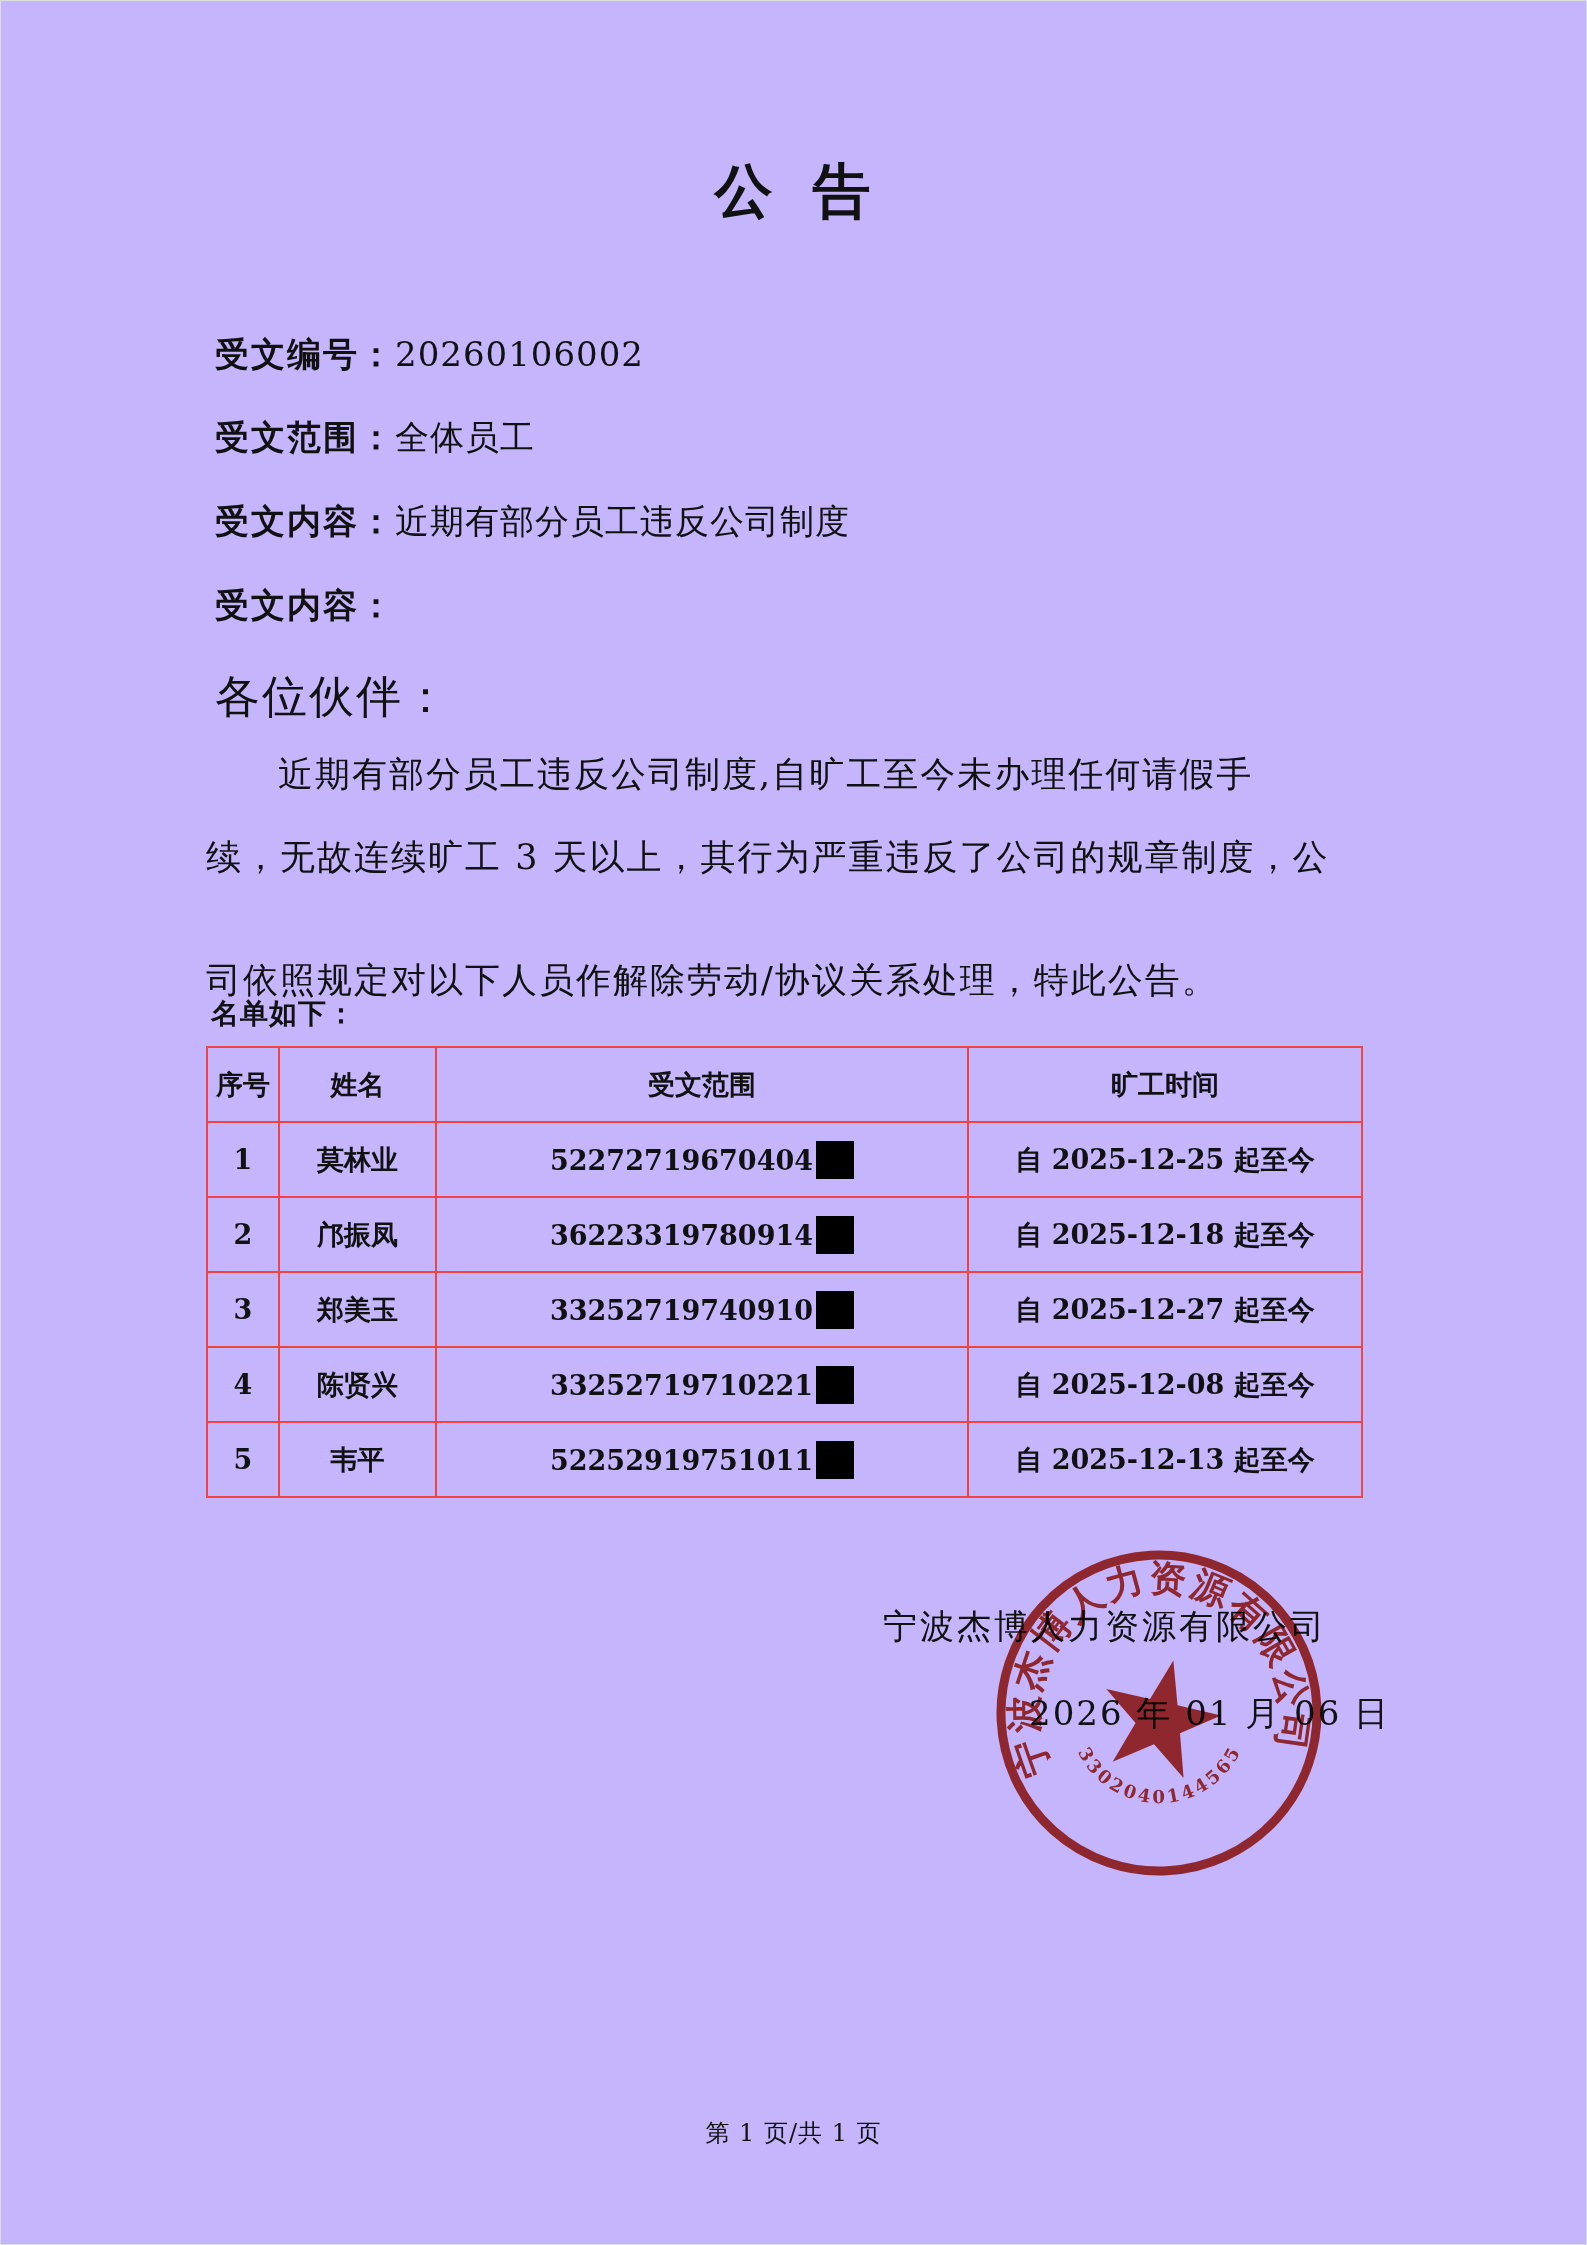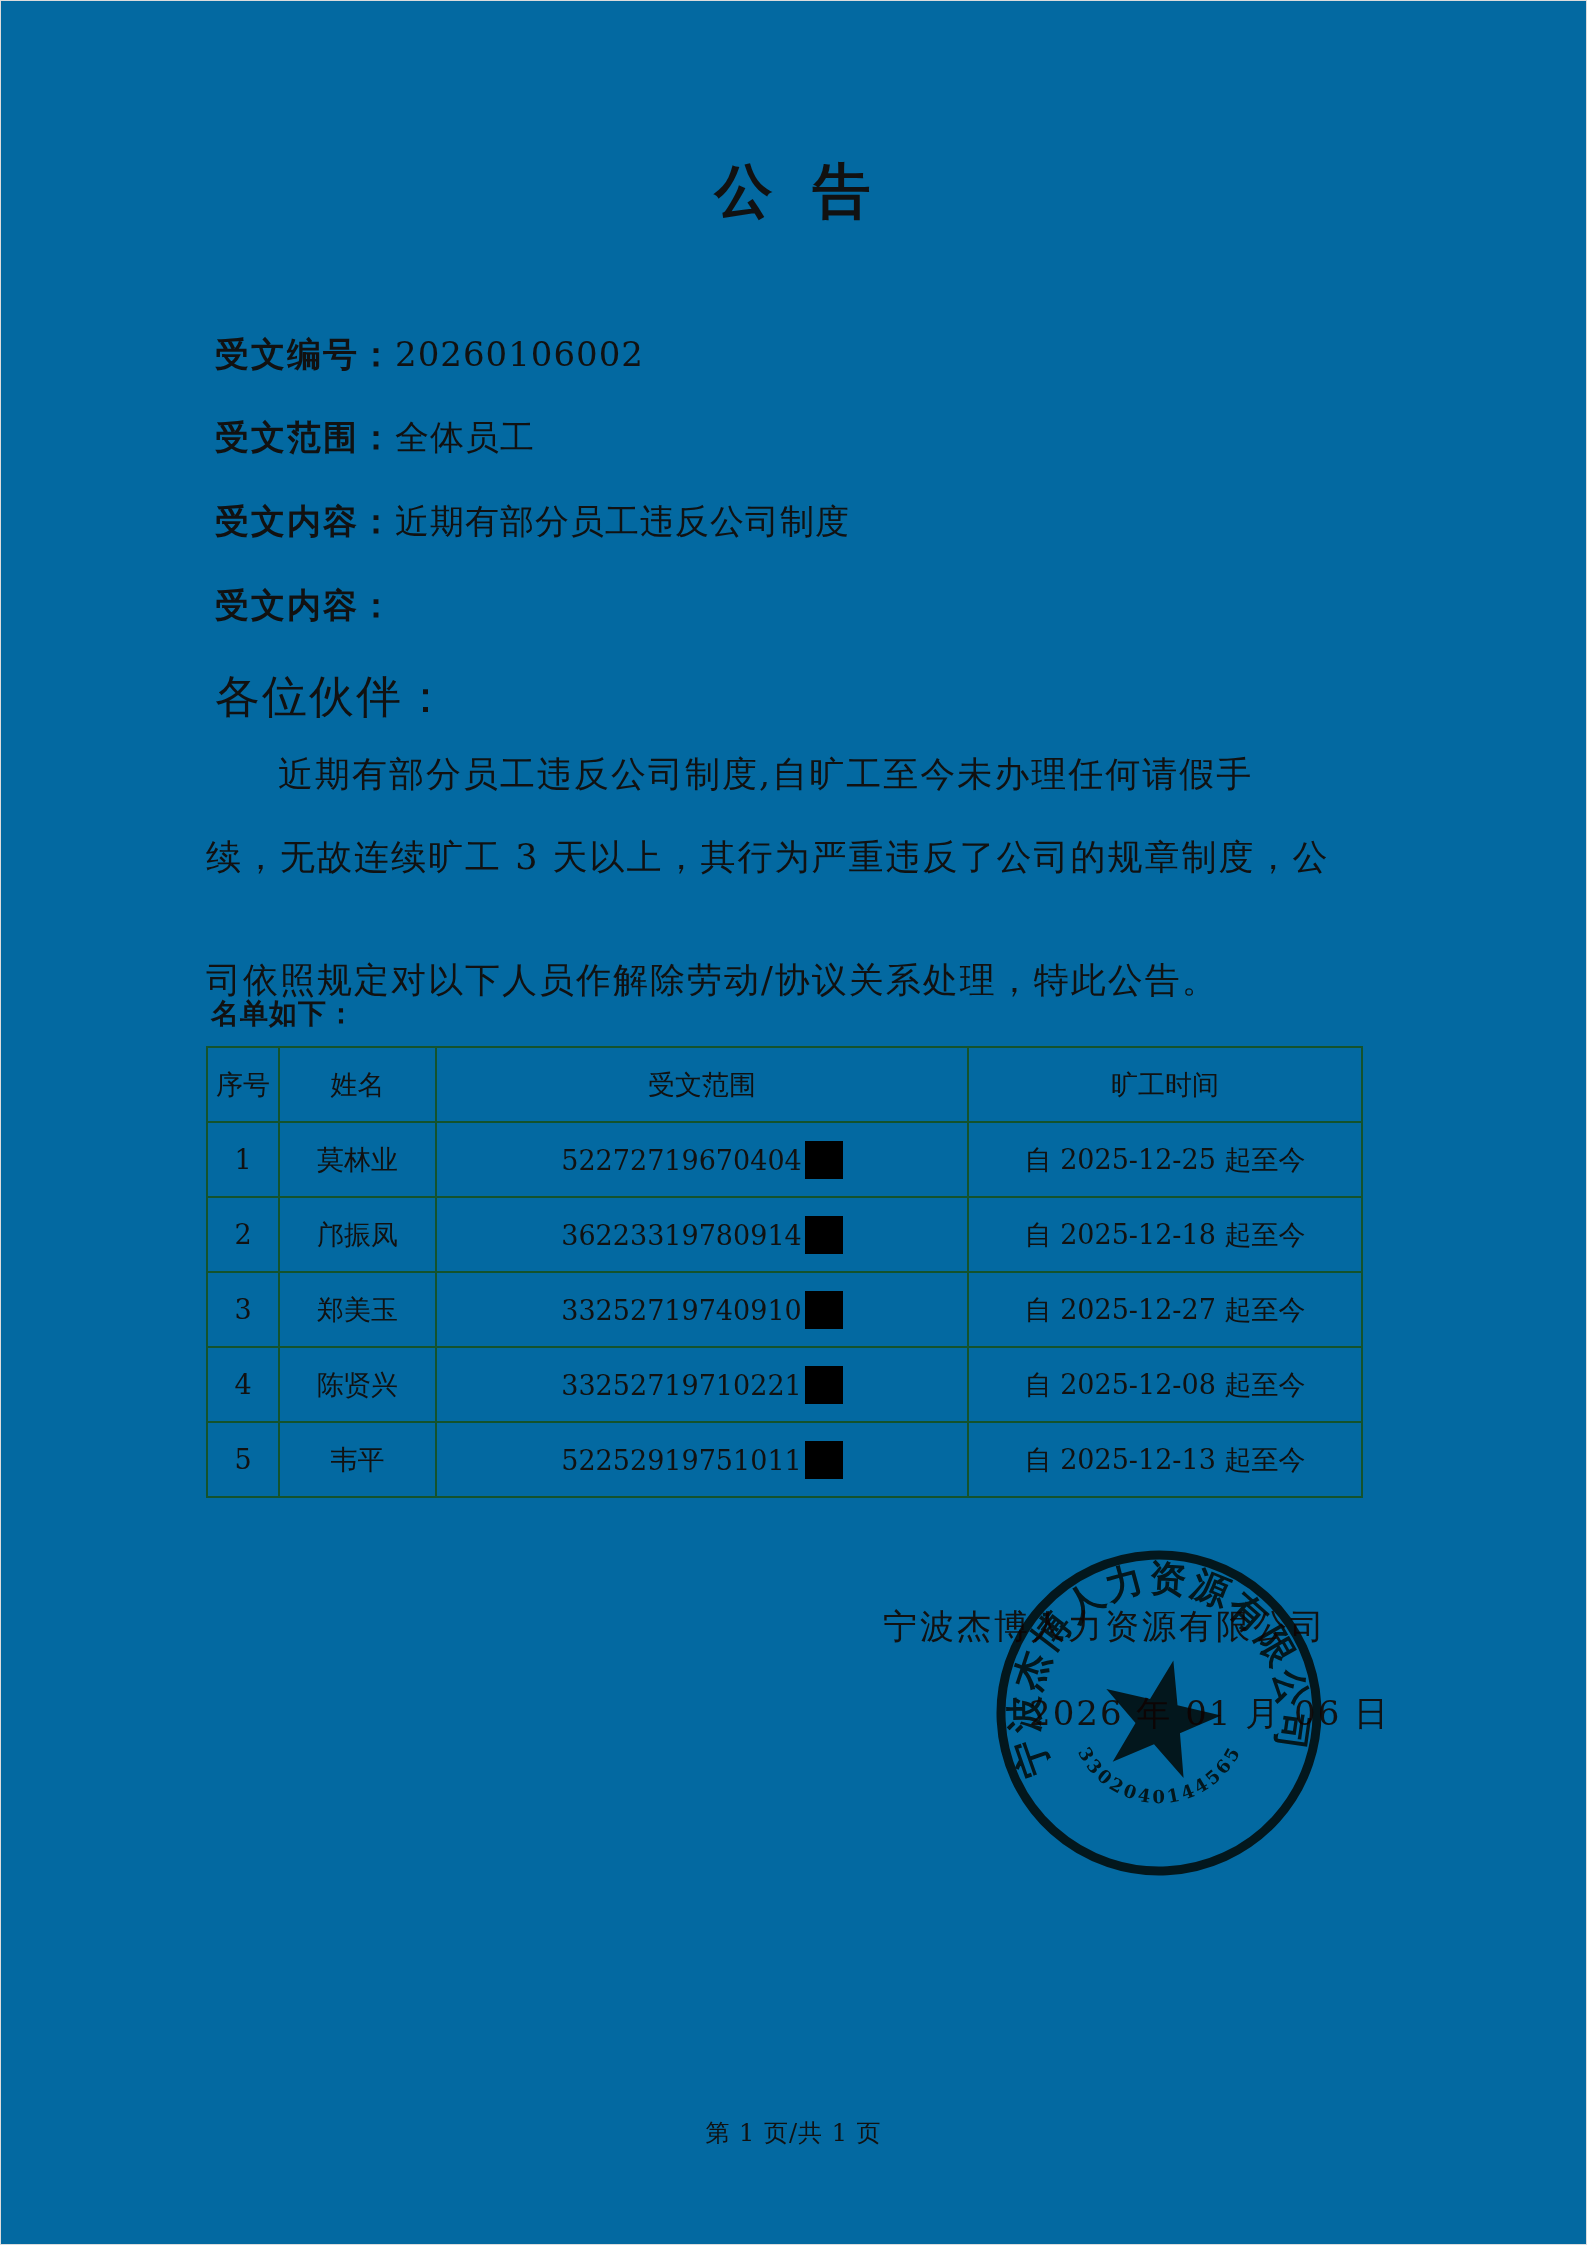--- a/index.html
+++ b/index.html
@@ -1,20 +1,20 @@
 <!DOCTYPE html>
 <html><head>
 <meta charset="utf-8">
 <style>
   html,body { margin:0; padding:0; background:#f2f2f2; }
   .page {
     position:relative;
     width:1587px; height:2245px;
     margin:0 auto;
-    background:#0369a1;
+    background:#c4b5fd;
     border:1px solid #dcdcdc;
     box-sizing:border-box;
     font-family:"DejaVu Serif","Liberation Serif",serif;
     color:#111111;
     overflow:hidden;
   }
   .doc-title {
     position:absolute; top:152px; left:0; right:0;
     text-align:center;
     font-size:58px; font-weight:bold;
@@ -43,24 +43,24 @@
     font-size:28px; font-weight:bold; letter-spacing:1px;
   }
   table.roster {
     position:absolute; left:205px; top:1045px;
     width:1155px;
     border-collapse:collapse;
     table-layout:fixed;
     font-size:27px;
   }
   table.roster th, table.roster td {
-    border:2px solid #14532d;
+    border:2px solid #ef4444;
     height:73px;
     text-align:center;
-    font-weight:normal;
+    font-weight:bold;
     padding:0;
     vertical-align:middle;
   }
   .col-no    { width:72px; }
   .col-name  { width:157px; }
   .col-id    { width:532px; }
   .col-time  { width:394px; }
   .redaction {
     display:inline-block;
     width:38px; height:38px;

